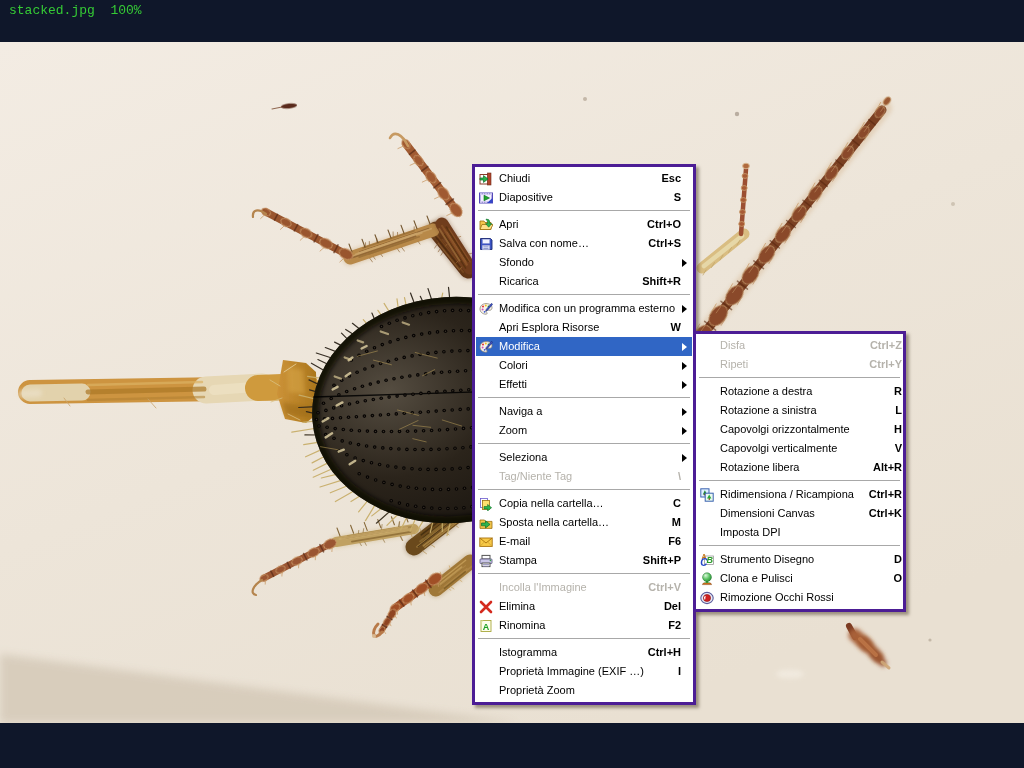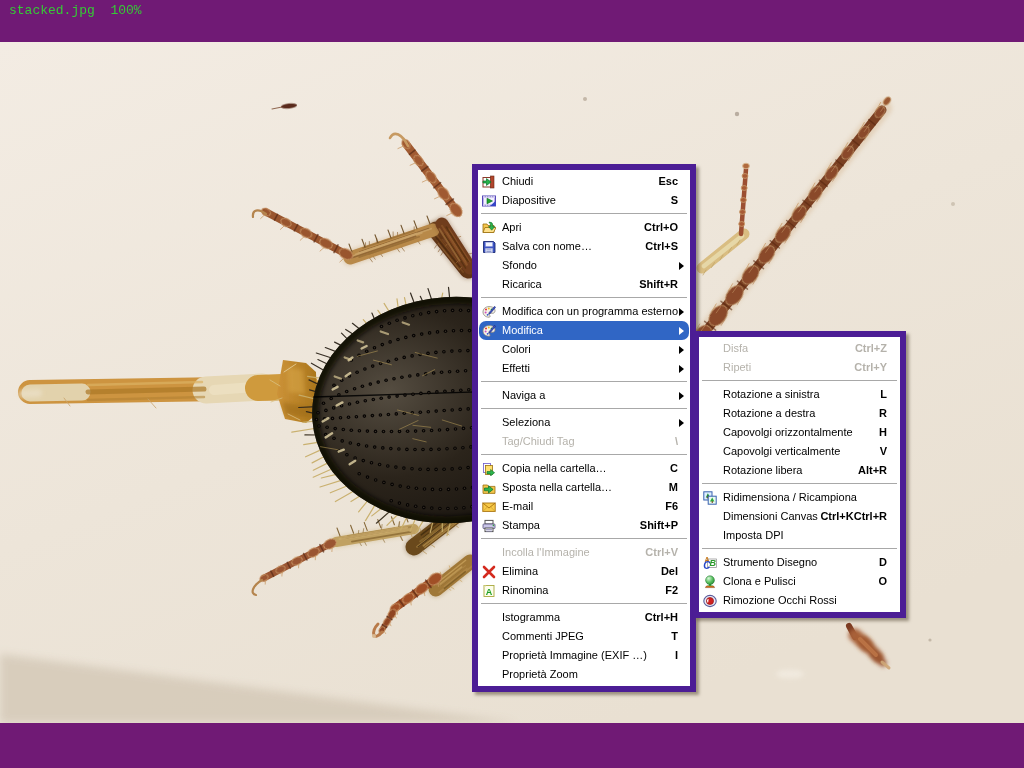--- a/index.html
+++ b/index.html
@@ -1,38 +1,38 @@
 <!DOCTYPE html>
 <html><head><meta charset="utf-8">
 <style>
 * { margin:0; padding:0; box-sizing:border-box; }
 html,body { width:1024px; height:768px; background:#000; overflow:hidden; }
-#stage { position:relative; width:1024px; height:768px; background:#701a75;
+#stage { position:relative; width:1024px; height:768px; background:#0f172a;
   font-family:"Liberation Sans",sans-serif; }
 #title { position:absolute; left:9px; top:3px; font:13px "Liberation Mono",monospace;
   color:#35cb35; letter-spacing:0; white-space:pre; }
 #photo { position:absolute; left:0; top:42px; width:1024px; height:681px; }
-.menu { position:absolute; background:#fff; border:6px solid #4c1d95;
+.menu { position:absolute; background:#fff; border:3px solid #4c1d95;
   box-shadow:3px 3px 3px rgba(92,80,58,0.55); padding:2px 1px; z-index:5;
   font-size:11px; color:#000; }
 .mi { position:relative; height:19px; line-height:19px; padding:0 11px 0 23px;
   white-space:nowrap; }
 .mi .t { display:inline-block; }
 .mi .sc { float:right;font-weight:bold; }
 .mi.dis { color:#b5b2ab; }
-.mi.hl { background:#3066c5; color:#fff;border-radius:7px; }
+.mi.hl { background:#3066c5; color:#fff; }
 .arr { position:absolute; right:5px; top:5.5px; width:0; height:0;
   border-left:5px solid #000; border-top:4px solid transparent; border-bottom:4px solid transparent; }
 .mi.hl .arr { border-left-color:#fff; }
 .sep { height:8px; position:relative; }
 .sep::after { content:""; position:absolute; left:2px; right:2px; top:3px; height:1px; background:#a8a8a8; }
 .ic { position:absolute; left:3px; top:2.5px; width:14px; height:14px; }
 #m1 { left:472px; top:164px; width:224px; }
 #m2 { left:693px; top:331px; width:213px; }
-#m2 .mi { padding-right:12px; }
+#m2 .mi { padding-right:0; }
 </style></head>
 <body>
 <div id="stage">
   <div id="photo"><svg width="1024" height="681" viewBox="0 0 1024 681">
         <defs>
           <filter id="f1" filterUnits="userSpaceOnUse" x="-30" y="-30" width="1084" height="741">
             <feGaussianBlur stdDeviation="0.7"></feGaussianBlur>
           </filter>
           <filter id="f2" filterUnits="userSpaceOnUse" x="-30" y="-30" width="1084" height="741">
             <feGaussianBlur stdDeviation="2.2"></feGaussianBlur>
@@ -869,36 +869,38 @@
       <div class="sep"></div>
       <div class="mi"><svg class="ic" viewBox="0 0 14 14">
           <path d="M7 1.6 C3 1.6 1 4.4 1 7 C1 10 3.6 12.2 7 12.2 C8.4 12.2 8.2 11 7.6 10.2 C7 9.4 7.4 8.2 8.8 8.2 L11 8.2 C12.2 8.2 13 7 13 5.8 C13 3 10.4 1.6 7 1.6 Z" fill="#f6f3ea" stroke="#8a8478" stroke-width="0.8"></path>
           <circle cx="4" cy="4.6" r="1" fill="#e03030"></circle>
           <circle cx="6.8" cy="3.4" r="1" fill="#f2c020"></circle>
           <circle cx="9.6" cy="4.4" r="1" fill="#30a040"></circle>
           <circle cx="3.6" cy="7.6" r="1" fill="#d050c0"></circle>
           <circle cx="5.6" cy="9.8" r="0.9" fill="#3050d0"></circle>
           <path d="M12.6 1.2 L7.2 7.4 l-0.6 1.8 1.8-0.8 L13.6 2.4 Z" fill="#3a4ec0" stroke="#1c2a70" stroke-width="0.5"></path>
         </svg><span class="t">Modifica con un programma esterno</span><span class="arr"></span></div>
+      <div class="mi"><span class="t">Apri Esplora Risorse</span><span class="sc">W</span></div>
       <div class="mi hl"><svg class="ic" viewBox="0 0 14 14">
           <path d="M7 1.6 C3 1.6 1 4.4 1 7 C1 10 3.6 12.2 7 12.2 C8.4 12.2 8.2 11 7.6 10.2 C7 9.4 7.4 8.2 8.8 8.2 L11 8.2 C12.2 8.2 13 7 13 5.8 C13 3 10.4 1.6 7 1.6 Z" fill="#f6f3ea" stroke="#8a8478" stroke-width="0.8"></path>
           <circle cx="4" cy="4.6" r="1" fill="#e03030"></circle>
           <circle cx="6.8" cy="3.4" r="1" fill="#f2c020"></circle>
           <circle cx="9.6" cy="4.4" r="1" fill="#30a040"></circle>
           <circle cx="3.6" cy="7.6" r="1" fill="#d050c0"></circle>
           <circle cx="5.6" cy="9.8" r="0.9" fill="#3050d0"></circle>
           <path d="M12.6 1.2 L7.2 7.4 l-0.6 1.8 1.8-0.8 L13.6 2.4 Z" fill="#3a4ec0" stroke="#1c2a70" stroke-width="0.5"></path>
         </svg><span class="t">Modifica</span><span class="arr"></span></div>
       <div class="mi"><span class="t">Colori</span><span class="arr"></span></div>
       <div class="mi"><span class="t">Effetti</span><span class="arr"></span></div>
       <div class="sep"></div>
       <div class="mi"><span class="t">Naviga a</span><span class="arr"></span></div>
+      <div class="mi"><span class="t">Zoom</span><span class="arr"></span></div>
       <div class="sep"></div>
       <div class="mi"><span class="t">Seleziona</span><span class="arr"></span></div>
-      <div class="mi dis"><span class="t">Tag/Chiudi Tag</span><span class="sc">\</span></div>
+      <div class="mi dis"><span class="t">Tag/Niente Tag</span><span class="sc">\</span></div>
       <div class="sep"></div>
       <div class="mi"><svg class="ic" viewBox="0 0 14 14">
           <rect x="1.5" y="1.5" width="7" height="9" fill="#fff" stroke="#6a5acd" stroke-width="0.8"></rect>
           <rect x="3.5" y="3.5" width="7" height="9" fill="#ffe070" stroke="#9a7010" stroke-width="0.8"></rect>
           <path d="M5 9.5 h3.6 v-2 l4 3.2 -4 3.2 v-2 h-3.6 z" fill="#2db44e" stroke="#0e6e2a" stroke-width="0.6"></path>
         </svg><span class="t">Copia nella cartella…</span><span class="sc">C</span></div>
       <div class="mi"><svg class="ic" viewBox="0 0 14 14">
           <path d="M1 4 h4.5 l1 1.4 h6.5 v7 h-12 z" fill="#f4c64c" stroke="#9a7010" stroke-width="0.8"></path>
           <path d="M2.5 7 h4 v-2.2 l4.6 3.6 -4.6 3.6 v-2.2 h-4 z" fill="#2db44e" stroke="#0e6e2a" stroke-width="0.7"></path>
         </svg><span class="t">Sposta nella cartella…</span><span class="sc">M</span></div>
@@ -920,30 +922,29 @@
       <div class="mi"><svg class="ic" viewBox="0 0 14 14">
           <path d="M2 2 L12 12 M12 2 L2 12" stroke="#d42a1e" stroke-width="2.6" stroke-linecap="round"></path>
         </svg><span class="t">Elimina</span><span class="sc">Del</span></div>
       <div class="mi"><svg class="ic" viewBox="0 0 14 14">
           <rect x="2" y="1.5" width="10" height="11" fill="#fdfdec" stroke="#a8a83c" stroke-width="0.9"></rect>
           <text x="7" y="10.5" font-family="Liberation Sans" font-size="9" font-weight="bold" fill="#1ca024" text-anchor="middle">A</text>
           <path d="M2 1.5 L4.5 1.5 L2 4 Z" fill="#e0e0a0"></path>
         </svg><span class="t">Rinomina</span><span class="sc">F2</span></div>
       <div class="sep"></div>
       <div class="mi"><span class="t">Istogramma</span><span class="sc">Ctrl+H</span></div>
-      <div class="mi"><span class="t">Commenti JPEG</span><span class="sc">T</span></div>
       <div class="mi"><span class="t">Proprietà Immagine (EXIF …)</span><span class="sc">I</span></div>
       <div class="mi"><span class="t">Proprietà Zoom</span></div>
     </div>
   <div class="menu" id="m2">
       <div class="mi dis"><span class="t">Disfa</span><span class="sc">Ctrl+Z</span></div>
       <div class="mi dis"><span class="t">Ripeti</span><span class="sc">Ctrl+Y</span></div>
       <div class="sep"></div>
+      <div class="mi"><span class="t">Rotazione a destra</span><span class="sc">R</span></div>
       <div class="mi"><span class="t">Rotazione a sinistra</span><span class="sc">L</span></div>
-      <div class="mi"><span class="t">Rotazione a destra</span><span class="sc">R</span></div>
       <div class="mi"><span class="t">Capovolgi orizzontalmente</span><span class="sc">H</span></div>
       <div class="mi"><span class="t">Capovolgi verticalmente</span><span class="sc">V</span></div>
       <div class="mi"><span class="t">Rotazione libera</span><span class="sc">Alt+R</span></div>
       <div class="sep"></div>
       <div class="mi"><svg class="ic" viewBox="0 0 14 14">
           <rect x="0.8" y="0.8" width="8.2" height="8.2" fill="#dff0ff" stroke="#3a62b0" stroke-width="1"></rect>
           <path d="M4.9 2.2 L7 6.4 H2.8 Z" fill="#1e8a2e"></path>
           <rect x="3.9" y="5.8" width="2" height="1.6" fill="#7a4a1e"></rect>
           <rect x="5.2" y="5.2" width="8" height="8" fill="#eafaf0" stroke="#3a62b0" stroke-width="1"></rect>
           <path d="M9.2 6.4 L11.4 10.6 H7 Z" fill="#28a83a"></path>

